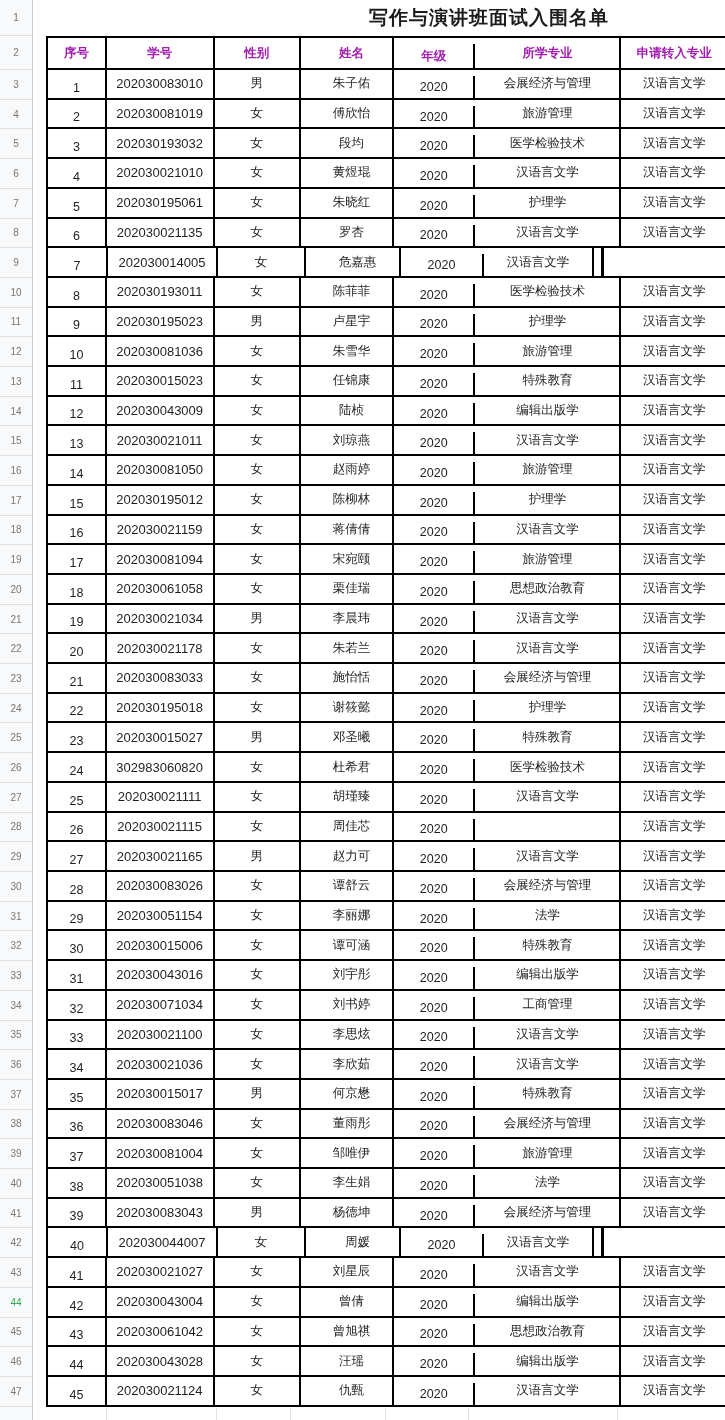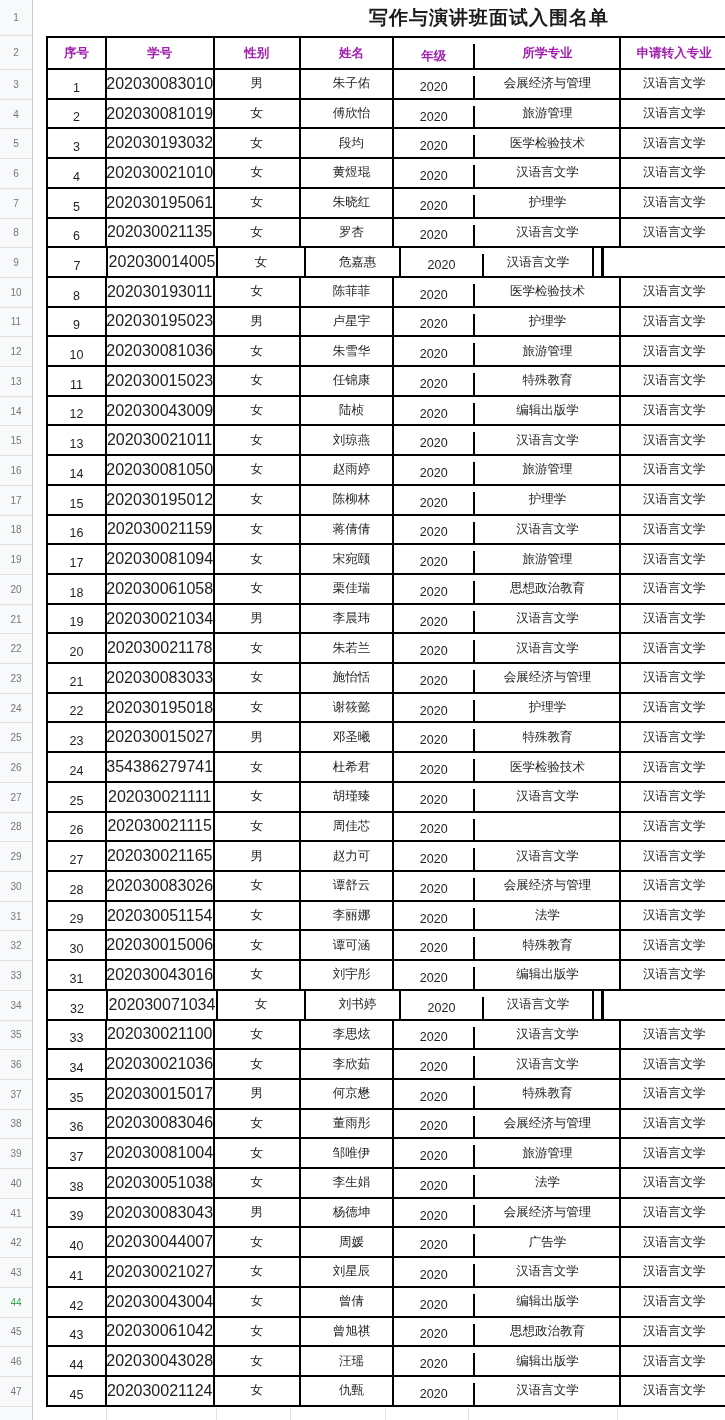--- a/index.html
+++ b/index.html
@@ -38,21 +38,21 @@
   
   .grid{width:693px;border-top:2px solid var(--border);
     border-left:2px solid var(--border);}
   .row{display:flex;height:29.71px;border-bottom:2px solid var(--border);}
   .row.header{height:32px;}
   .cell{display:flex;align-items:center;justify-content:center;
     border-right:2px solid var(--border);overflow:hidden;
     font-size:12.5px;color:var(--cell-text);text-align:center;white-space:nowrap;}
   .c-seq{width:60px;align-items:flex-end;padding-bottom:3px;}
   .row.header .c-seq{align-items:center;padding-bottom:0;}
-  .c-id{width:110px;font-size:16px;}
+  .c-id{width:110px;font-size:13px;}
   .c-gender{width:88px;}
   .c-name{width:95px;padding-left:10px;}
   .c-grade{width:83px;margin-top:6px;}
   .c-major{width:149px;}
   .c-transfer{width:110px;}
   .c-gap{width:10px;border-right:3px solid var(--border);}
   .row.header .cell{font-weight:bold;font-size:12.5px;color:#a21caf;}
 
   
   .partial-row{position:relative;width:692px;height:13px;background:#fff;}
@@ -357,21 +357,21 @@
             <div class="cell c-id">202030015027</div>
             <div class="cell c-gender">男</div>
             <div class="cell c-name">邓圣曦</div>
             <div class="cell c-grade">2020</div>
             <div class="cell c-major">特殊教育</div>
             <div class="cell c-transfer">汉语言文学</div>
             <div class="cell c-gap"></div>
           </div>
           <div class="row">
             <div class="cell c-seq">24</div>
-            <div class="cell c-id">354386279741</div>
+            <div class="cell c-id">302983060820</div>
             <div class="cell c-gender">女</div>
             <div class="cell c-name">杜希君</div>
             <div class="cell c-grade">2020</div>
             <div class="cell c-major">医学检验技术</div>
             <div class="cell c-transfer">汉语言文学</div>
             <div class="cell c-gap"></div>
           </div>
           <div class="row">
             <div class="cell c-seq">25</div>
             <div class="cell c-id">202030021111</div>
@@ -441,20 +441,21 @@
             <div class="cell c-major">编辑出版学</div>
             <div class="cell c-transfer">汉语言文学</div>
             <div class="cell c-gap"></div>
           </div>
           <div class="row">
             <div class="cell c-seq">32</div>
             <div class="cell c-id">202030071034</div>
             <div class="cell c-gender">女</div>
             <div class="cell c-name">刘书婷</div>
             <div class="cell c-grade">2020</div>
+            <div class="cell c-major">工商管理</div>
             <div class="cell c-transfer">汉语言文学</div>
             <div class="cell c-gap"></div>
           </div>
           <div class="row">
             <div class="cell c-seq">33</div>
             <div class="cell c-id">202030021100</div>
             <div class="cell c-gender">女</div>
             <div class="cell c-name">李思炫</div>
             <div class="cell c-grade">2020</div>
             <div class="cell c-major">汉语言文学</div>
@@ -520,21 +521,20 @@
             <div class="cell c-major">会展经济与管理</div>
             <div class="cell c-transfer">汉语言文学</div>
             <div class="cell c-gap"></div>
           </div>
           <div class="row">
             <div class="cell c-seq">40</div>
             <div class="cell c-id">202030044007</div>
             <div class="cell c-gender">女</div>
             <div class="cell c-name">周媛</div>
             <div class="cell c-grade">2020</div>
-            <div class="cell c-major">广告学</div>
             <div class="cell c-transfer">汉语言文学</div>
             <div class="cell c-gap"></div>
           </div>
           <div class="row">
             <div class="cell c-seq">41</div>
             <div class="cell c-id">202030021027</div>
             <div class="cell c-gender">女</div>
             <div class="cell c-name">刘星辰</div>
             <div class="cell c-grade">2020</div>
             <div class="cell c-major">汉语言文学</div>

